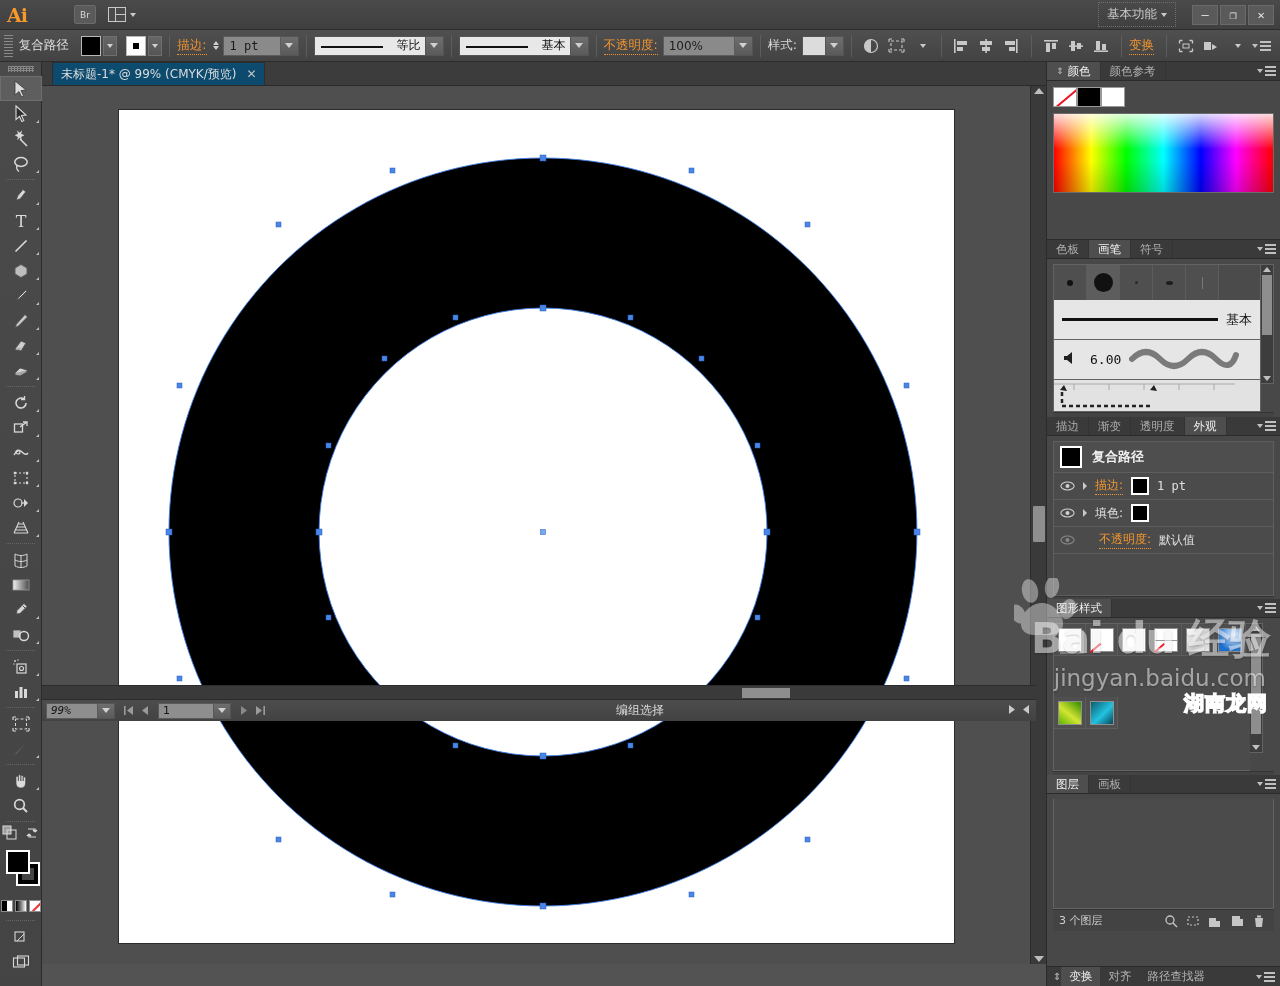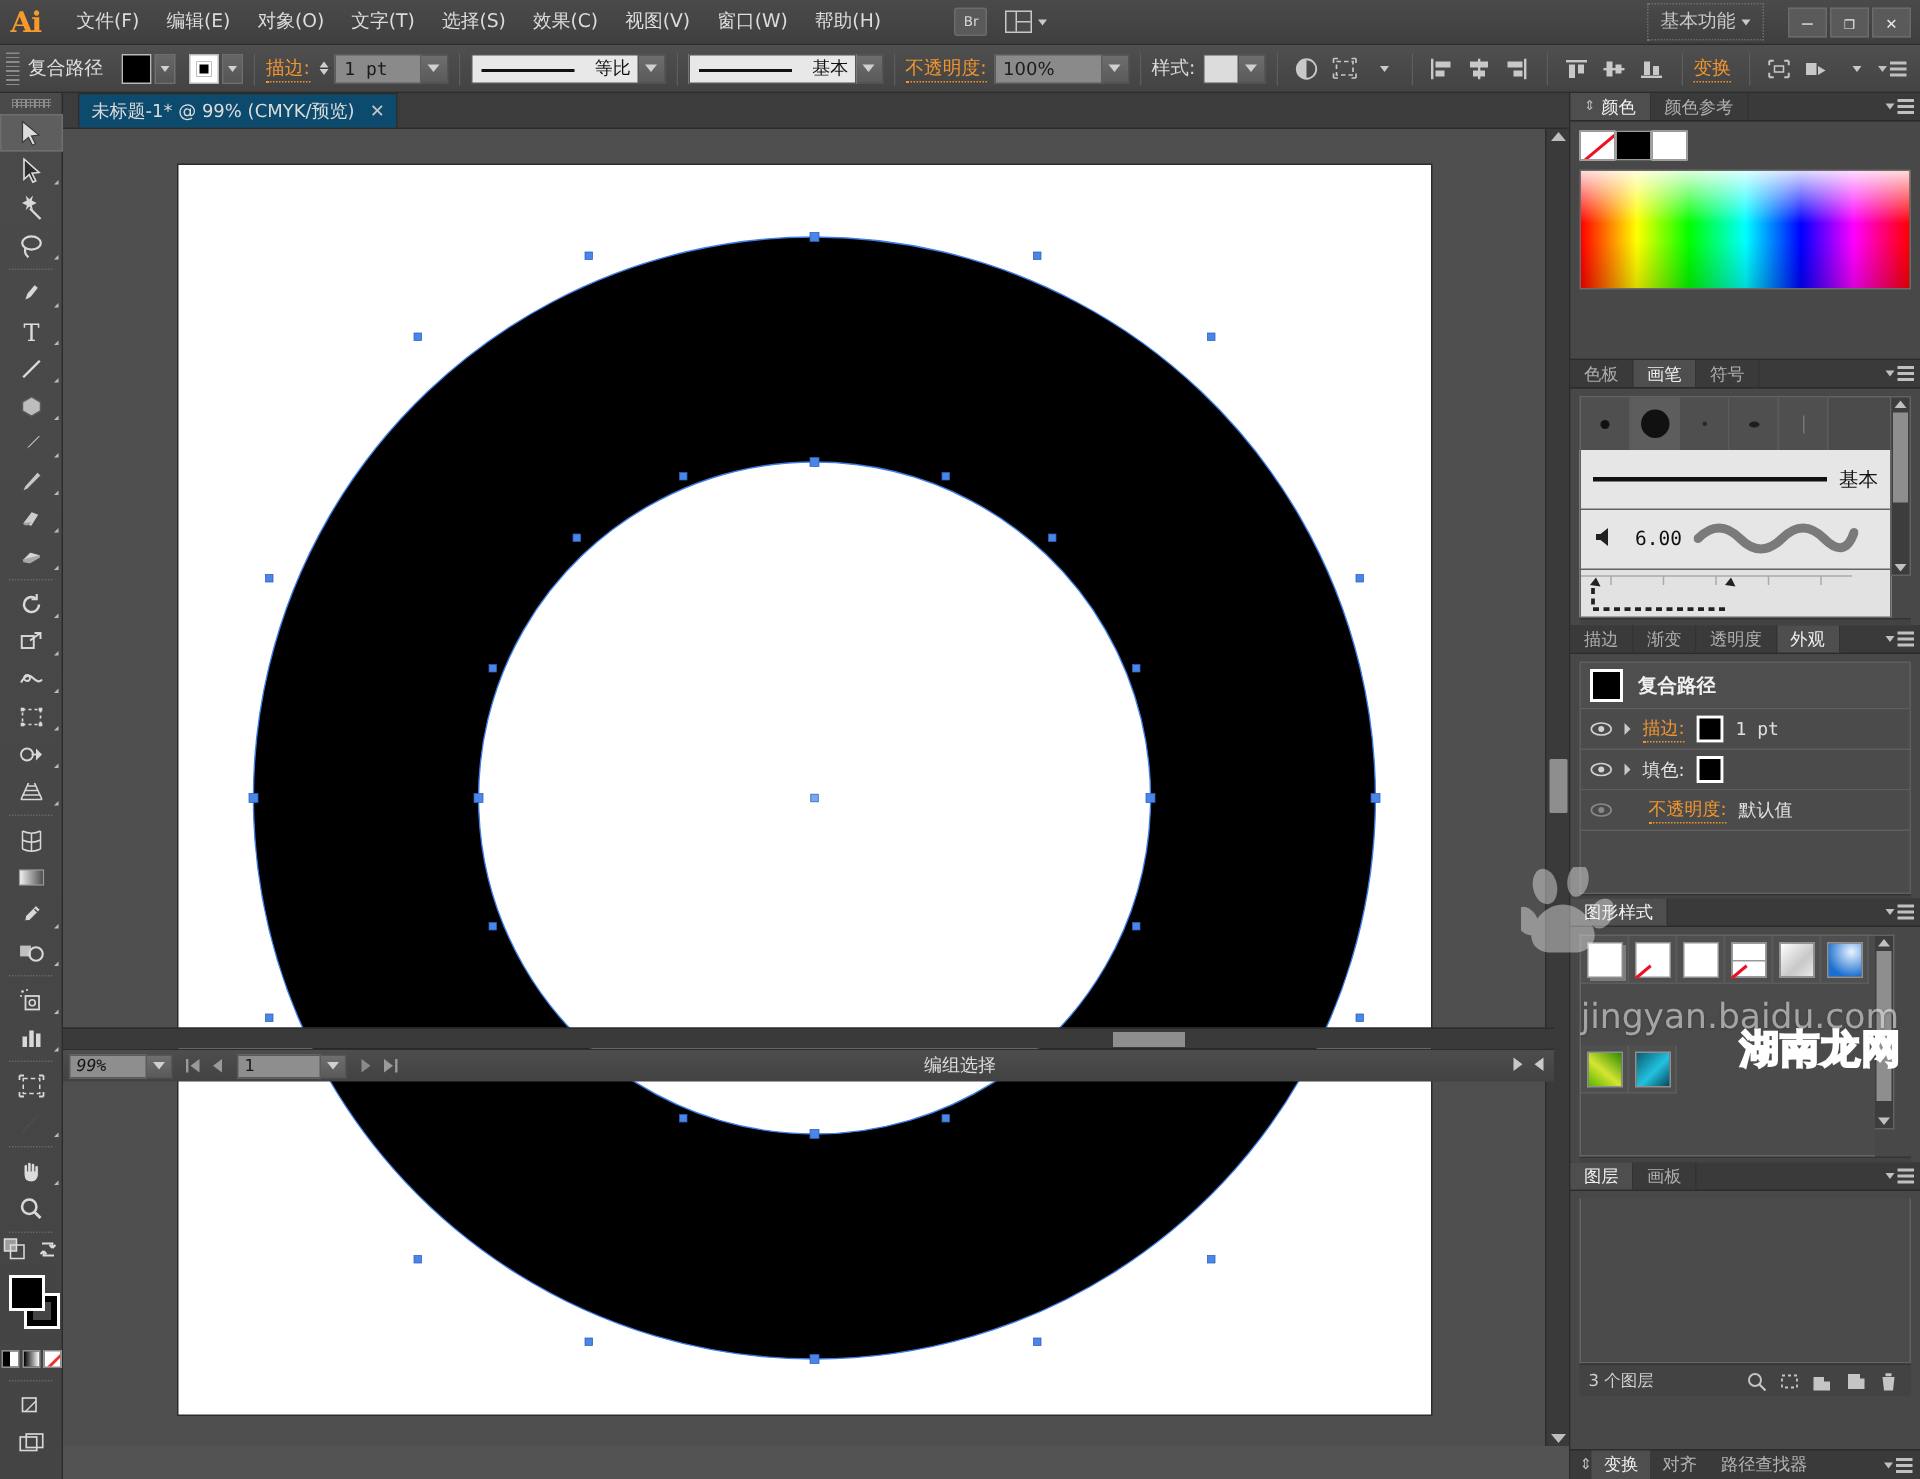--- a/index.html
+++ b/index.html
@@ -385,45 +385,34 @@
     font-family:"DejaVu Sans","Liberation Sans",sans-serif;
     letter-spacing:-1px; text-shadow:0 1px 2px rgba(0,0,0,.4);
   }
   .wm-baidu2 {
     position:absolute; right:14px; bottom:30px; opacity:.55;
     font-size:23px; color:#eee; pointer-events:none; z-index:60;
     text-shadow:0 1px 2px rgba(0,0,0,.4);
   }
   .wm-hunan {
     position:absolute; right:12px; bottom:4px; z-index:70; pointer-events:none;
-    font-size:26px; font-weight:bold; letter-spacing:1px;
+    font-size:20px; font-weight:bold; letter-spacing:1px;
     -webkit-text-stroke:1.5px #ffffff;
   }
   .wm-hunan .o { color:#f07818; }
   .wm-hunan .w { color:#ffffff; }
   .wm-paw { position:absolute; right:196px; bottom:74px; opacity:.5; z-index:60; }
 </style>
 </head>
 <body>
 
 <div class="app">
 
   <div class="menubar">
     <div class="ai-logo">Ai</div>
-    <div class="menu-items">
-      <div class="menu-item">文件(F)</div>
-      <div class="menu-item">编辑(E)</div>
-      <div class="menu-item">对象(O)</div>
-      <div class="menu-item">文字(T)</div>
-      <div class="menu-item">选择(S)</div>
-      <div class="menu-item">效果(C)</div>
-      <div class="menu-item">视图(V)</div>
-      <div class="menu-item">窗口(W)</div>
-      <div class="menu-item">帮助(H)</div>
-    </div>
     <div style="width:40px"></div>
     <div class="br-btn">Br</div>
     <div class="arrange-btn">
       <div class="arrange-ico"></div>
       <div class="tri-dn"></div>
     </div>
     <div class="menubar-right">
       <div class="workspace-sel">
         <span>基本功能</span>
         <span class="tri-dn"></span>
@@ -1377,18 +1366,21 @@
     <svg width="70" height="66" viewBox="0 0 70 66">
       <g fill="#f0f0f0" opacity=".85">
         <ellipse cx="16" cy="13" rx="8" ry="12" transform="rotate(-12 16 13)"></ellipse>
         <ellipse cx="38" cy="9" rx="7" ry="11" transform="rotate(10 38 9)"></ellipse>
         <ellipse cx="4" cy="36" rx="7" ry="10" transform="rotate(-28 4 36)"></ellipse>
         <ellipse cx="54" cy="31" rx="7.5" ry="10.5" transform="rotate(25 54 31)"></ellipse>
         <path d="M28 25c11 0 20 10 21 19 1 8-6 13-13 13h-16c-8 0-14-5-13-13 1-9 10-19 21-19z"></path>
       </g>
     </svg>
   </div>
+  <div class="wm-baidu">
+    <span class="txt">Bai du 经验</span>
+  </div>
   <div class="wm-baidu2">jingyan.baidu.com</div>
   <div class="wm-hunan">
     <span class="o">湖南</span><span class="w">龙网</span>
   </div>
 
 </div>
 
 </body></html>

